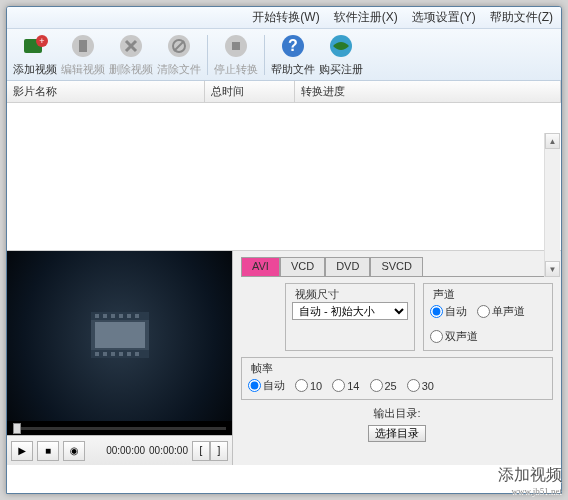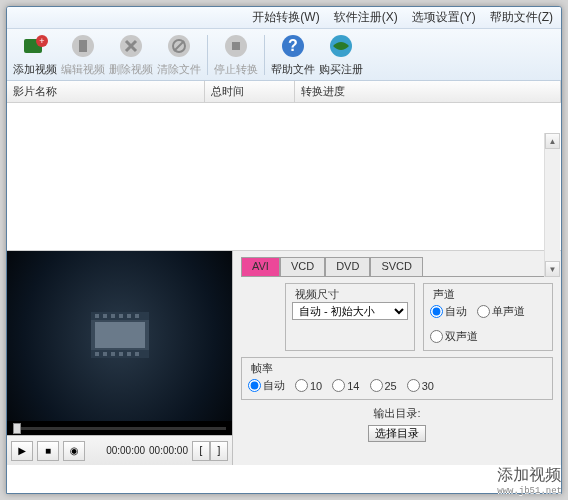--- a/index.html
+++ b/index.html
@@ -43,21 +43,21 @@
 .row { display: flex; align-items: center; gap: 10px; margin-top: 2px; flex-wrap: wrap; }
 .row label { font-size: 11px; display: flex; align-items: center; gap: 2px; }
 select, input[type=text].box { font-size: 11px; border: 1px solid #a0a0a0; background: #fff; height: 18px; padding: 0 2px; }
 input[type=text].box.dis { background: #e8e8e8; color: #888; }
 .twocol { display: flex; gap: 8px; margin-left: 44px; }
 .twocol > div { flex: 1; }
 .outrow { display: flex; align-items: center; gap: 4px; margin-top: 6px; flex-direction: column; }
 .outrow input { flex: 1; }
 .btn { font-size: 11px; padding: 0 6px; background: linear-gradient(#fff,#e0e0e0); border: 1px solid #999; text-align: right; }
 .watermark { position: absolute; right: 6px; bottom: 4px; font-size: 16px; font-family: KaiTi, serif; color: #555; text-shadow: 0 1px 0 #fff; pointer-events: none; }
-.watermark .url { font-size: 9px; font-family: Liberation Mono, monospace; color: #888; display: block; text-align: right; }
+.watermark .url { font-size: 9px; font-family: Liberation Serif, serif; color: #888; display: block; text-align: right; }
 .scrollbar { position: absolute; right: 1px; top: 126px; width: 16px; height: 144px; background: #f0f0f0; border-left: 1px solid #ddd; display: flex; flex-direction: column; }
 .scrollbar .arr { height: 16px; background: linear-gradient(#fafafa,#e4e4e4); border: 1px solid #ccc; display: flex; align-items: center; justify-content: center; font-size: 8px; color: #666; }
 .scrollbar .trackv { flex: 1; }
 </style>
 </head>
 <body>
 
 <div class="window">
 
 

